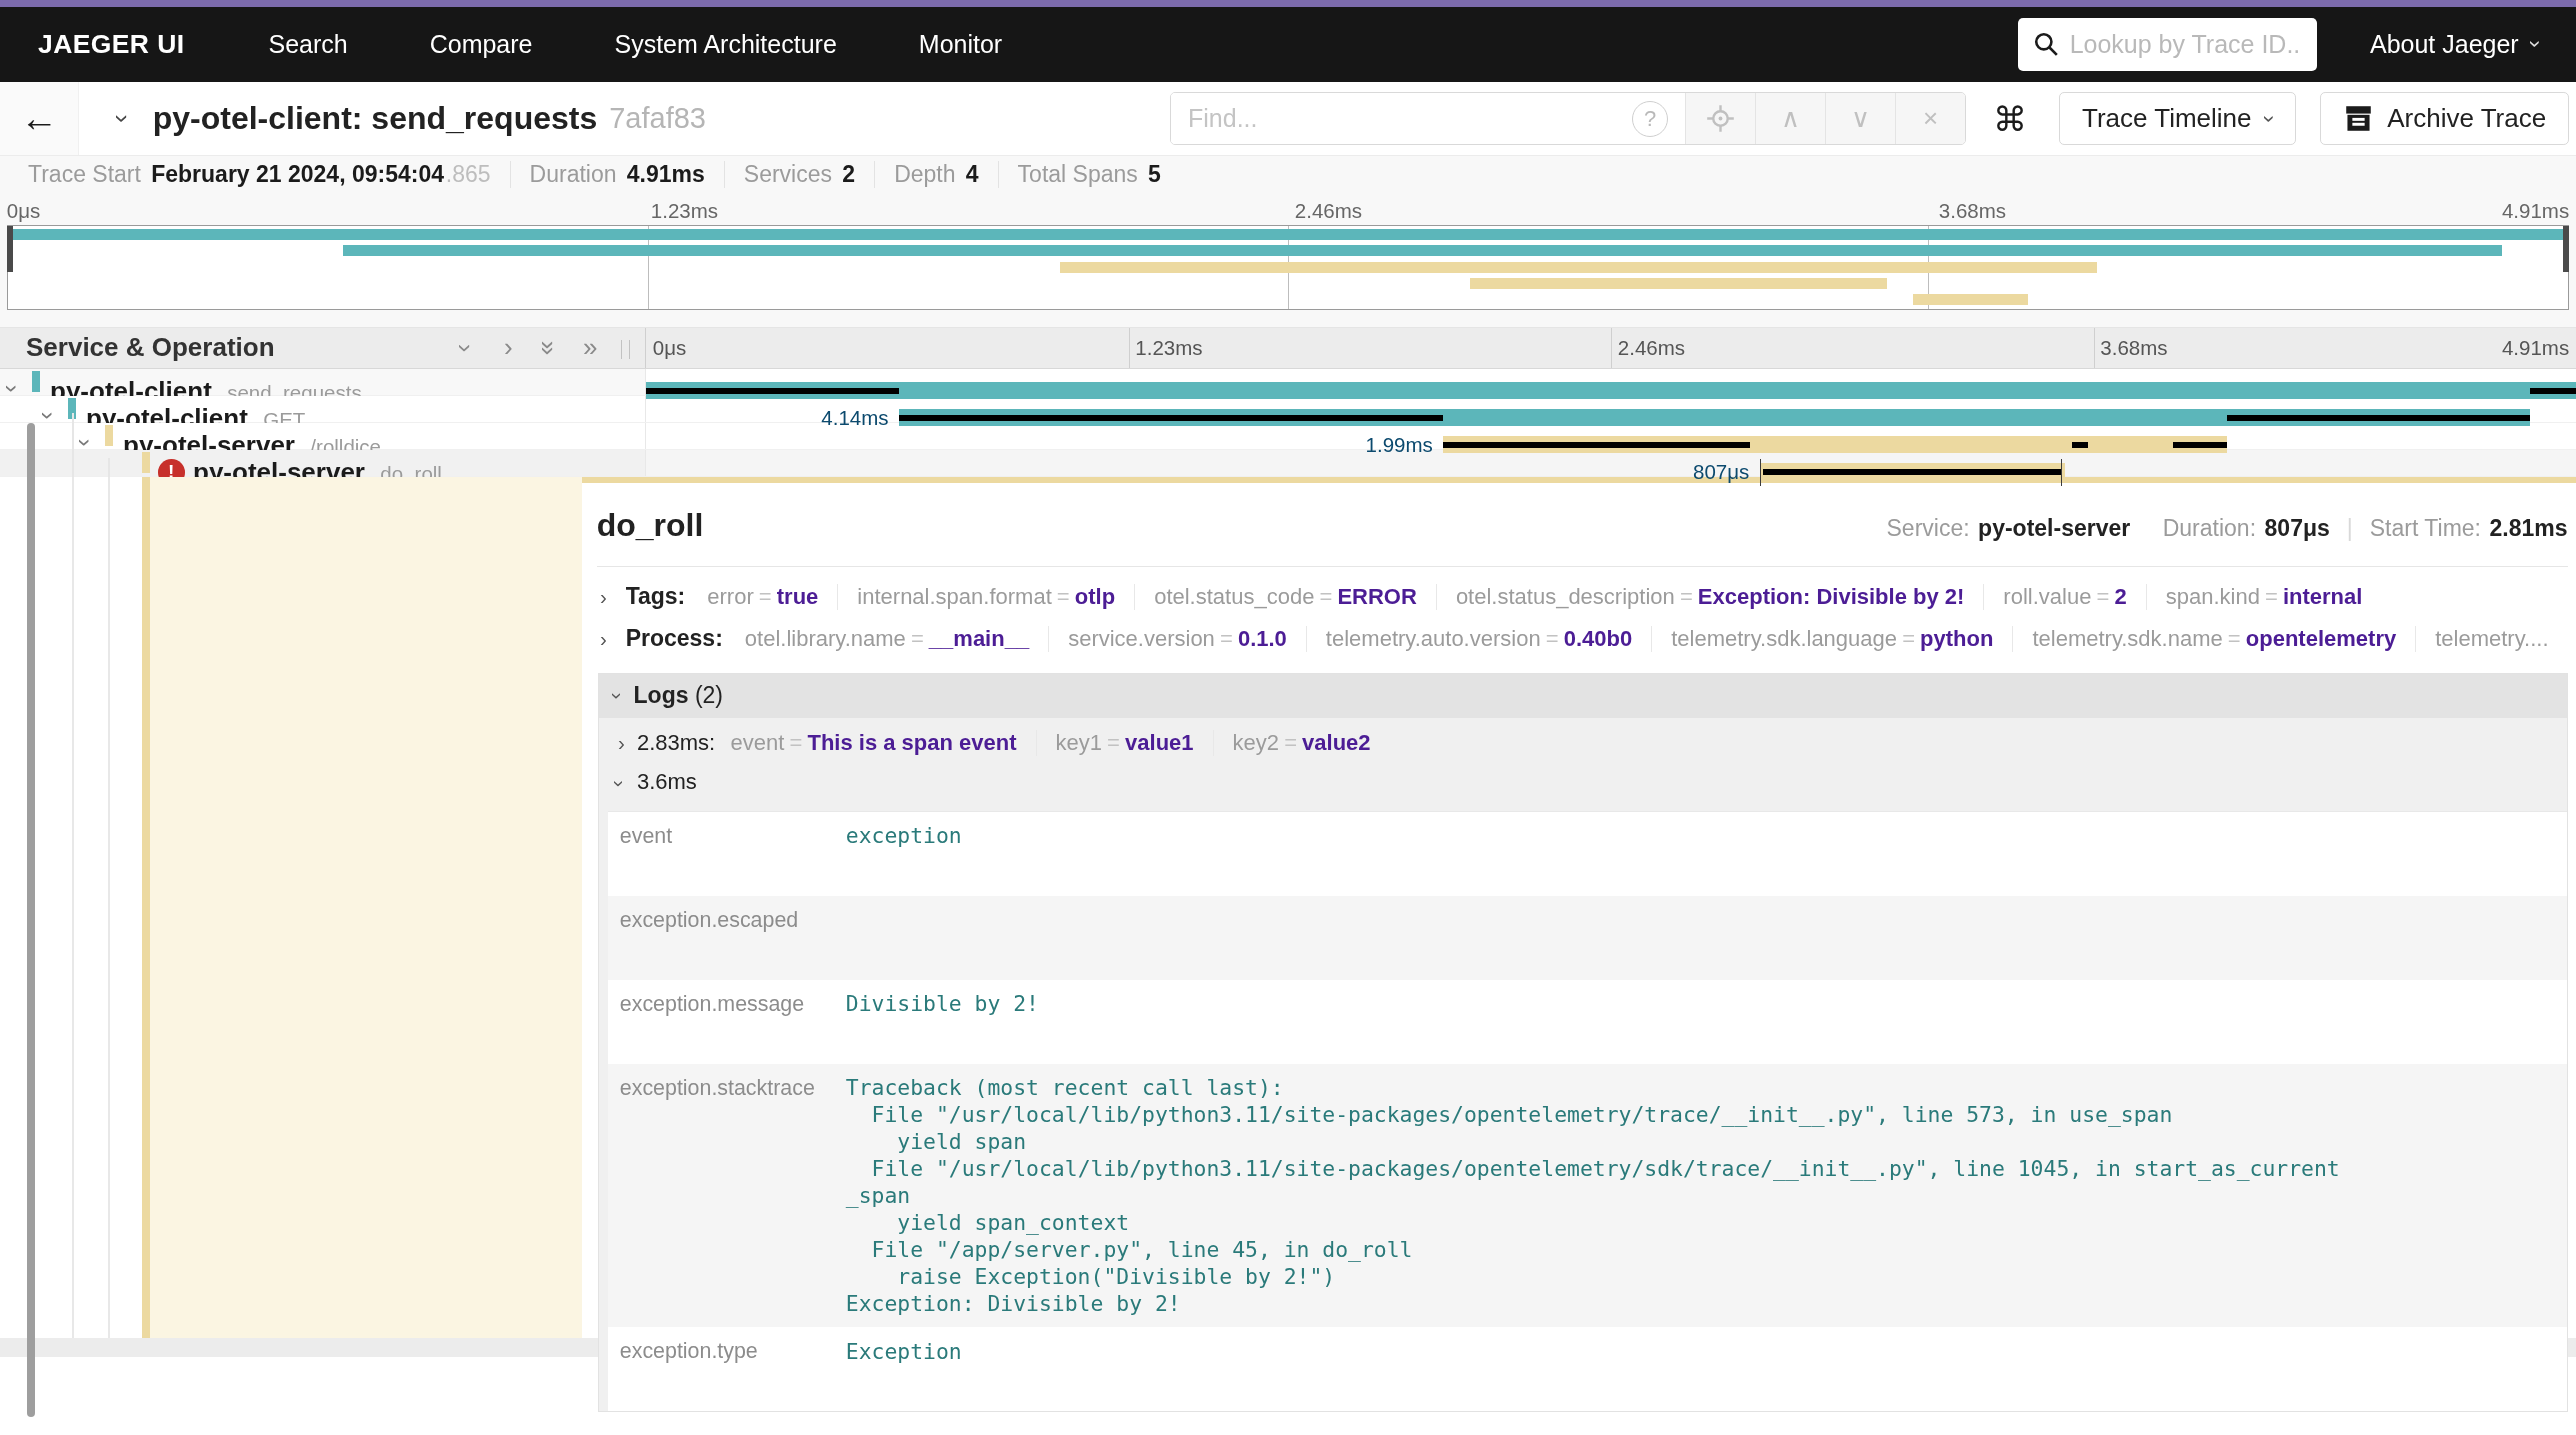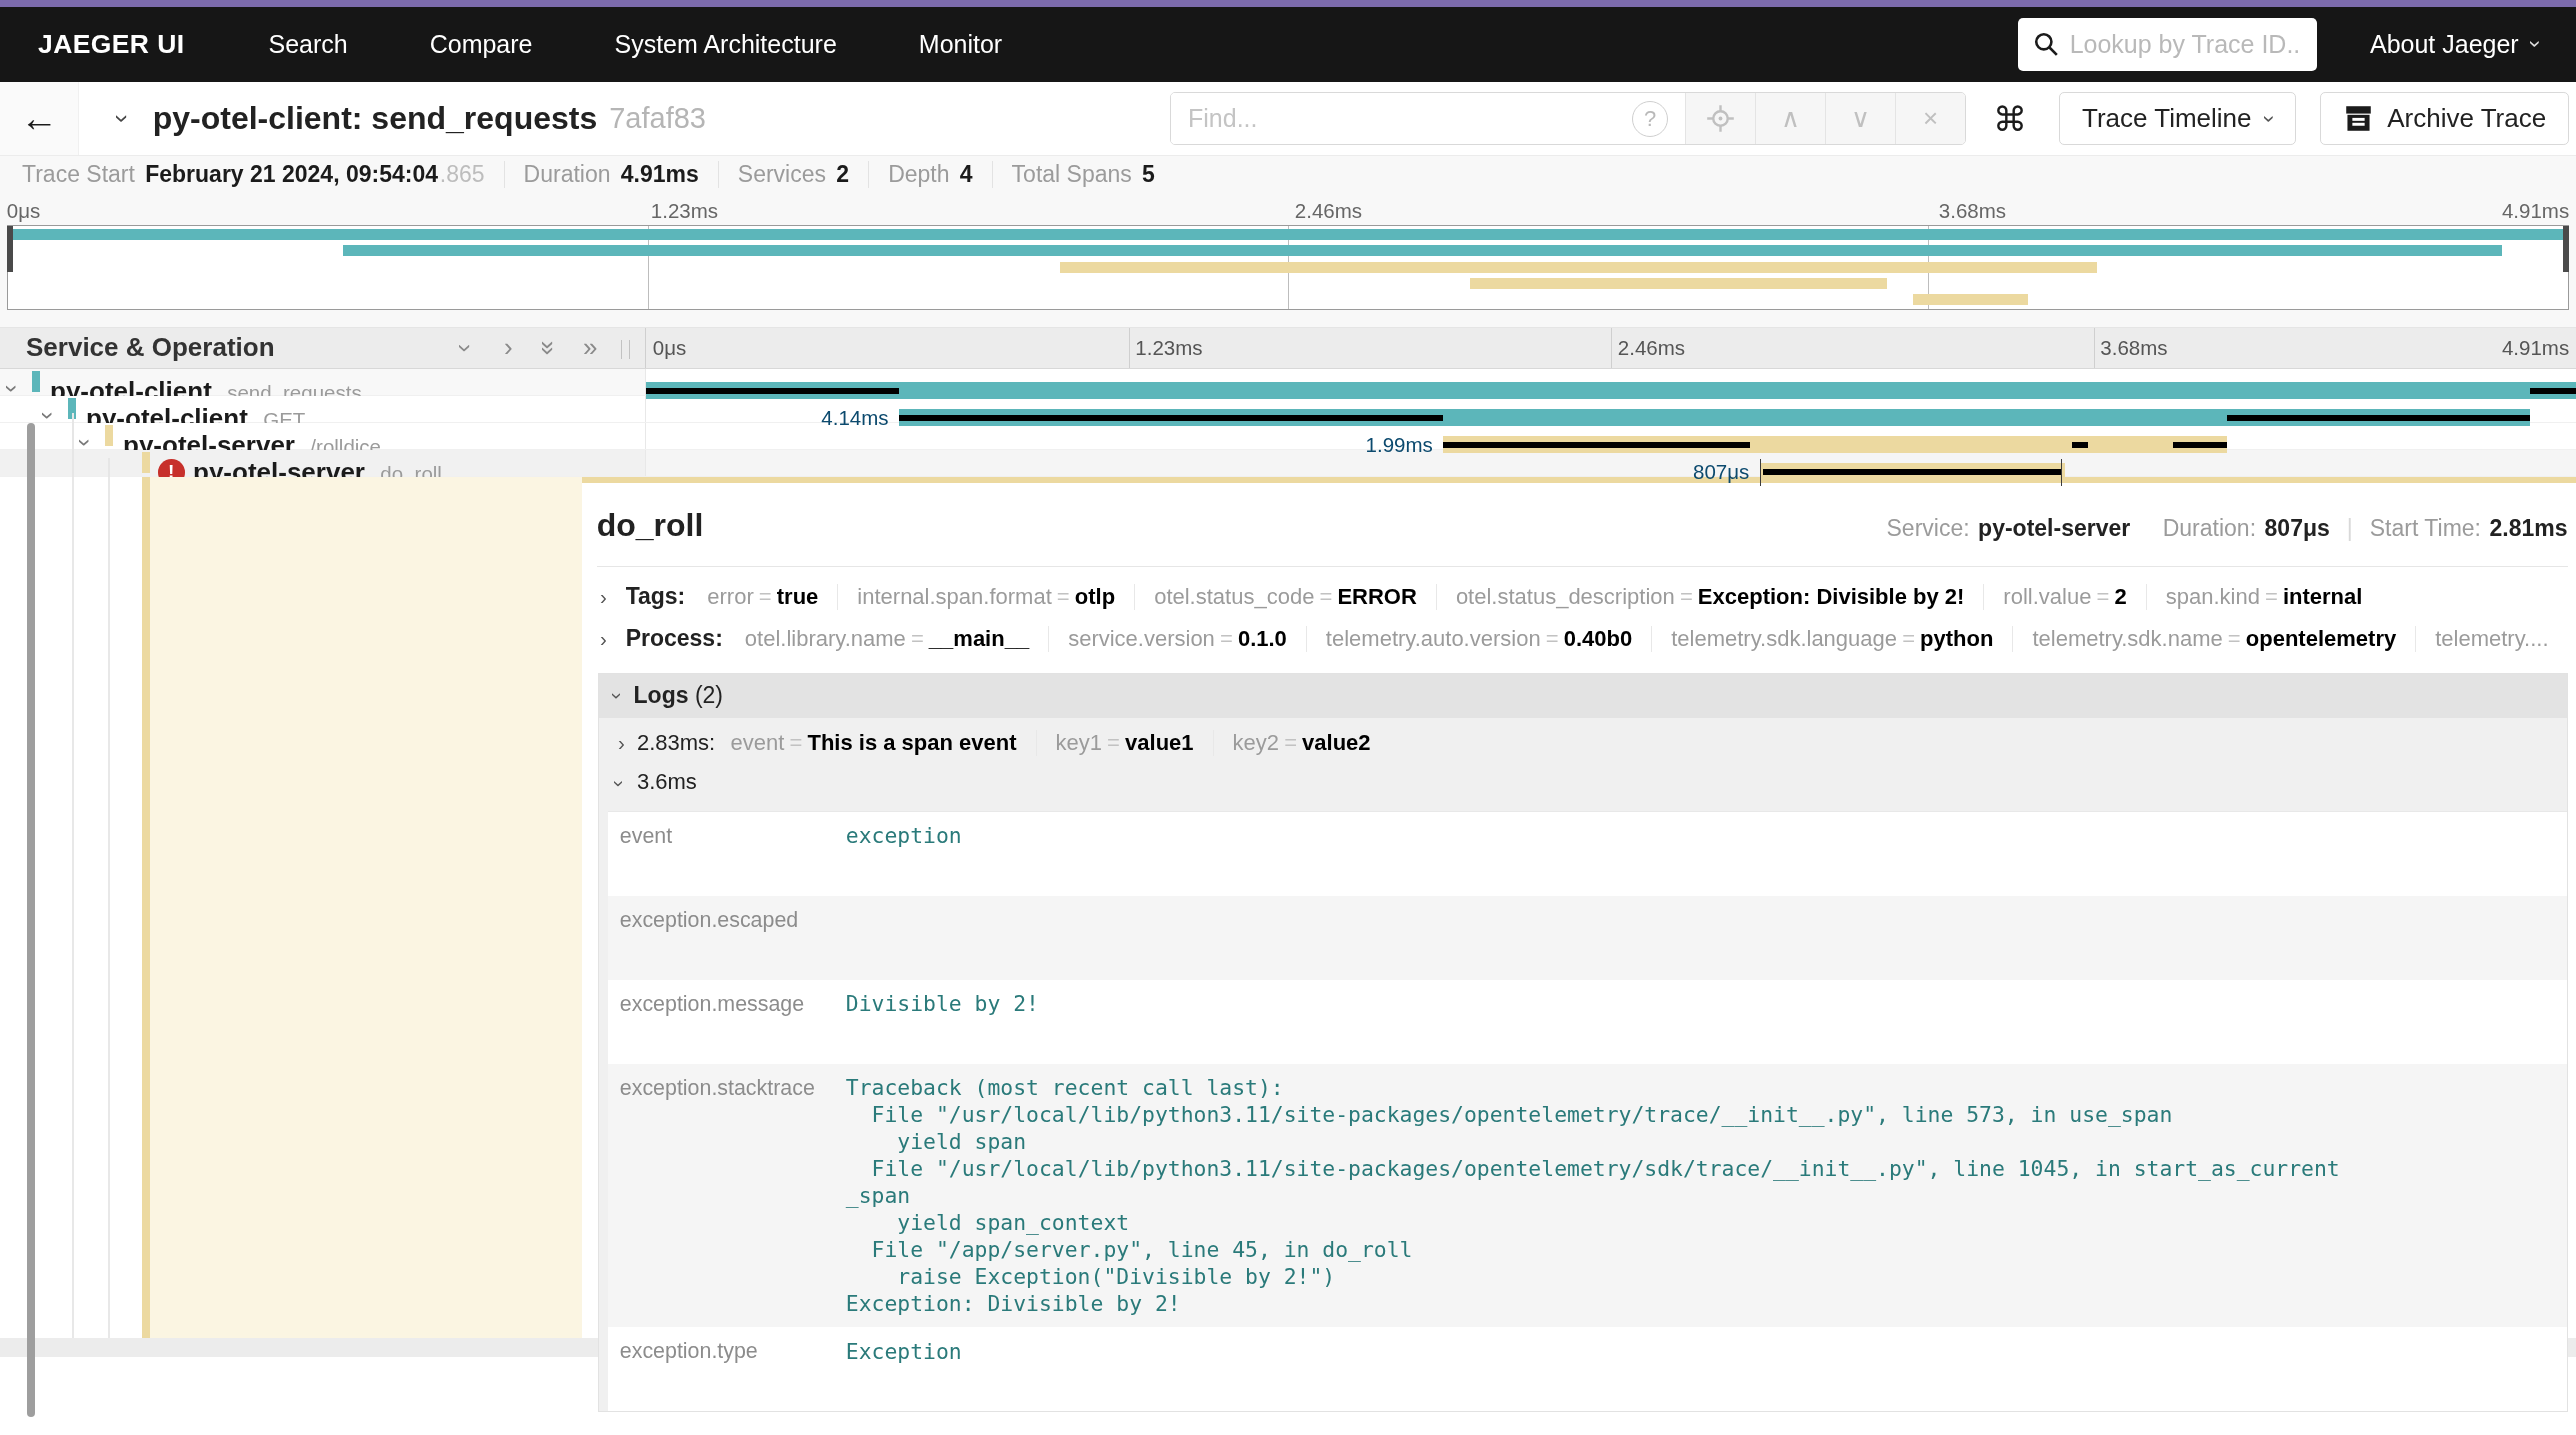--- a/index.html
+++ b/index.html
@@ -32,21 +32,21 @@
   .find-group { display:flex; border:0.9px solid #d9d9d9; border-radius:5.1px; overflow:hidden; background:#fff; }
   .find-input { width:444px; border:0; outline:0; padding:0 17px; font-size:25px; font-family:"Liberation Sans",sans-serif; }
   .find-input::placeholder { color:#c4c4c4; }
   .fg-btn { width:70px; display:flex; align-items:center; justify-content:center; border-left:0.9px solid #e4e4e4; color:#c0c0c0; font-size:26px; background:#fff; cursor:pointer; }
   .fg-btn.gray { background:#f6f6f6; }
   .q-circle { width:36px; height:36px; border:1.7px solid #cfcfcf; border-radius:50%; display:flex; align-items:center; justify-content:center; font-size:22px; color:#b9b9b9; }
   .cmd-btn { width:50px; margin-left:19px; display:flex; align-items:center; justify-content:center; font-size:34px; color:#1b1b1b; background:#fff; border:0.9px solid #fff; cursor:pointer; }
   .ctl-btn { margin-left:24px; border:0.9px solid #d9d9d9; border-radius:5.1px; background:#fff; display:flex; align-items:center; gap:13.7px; padding:0 22px; font-size:26px; color:#222; cursor:pointer; }
 
   
-  .meta-bar { height:38px; background:#f8f8f8; display:flex; align-items:center; font-size:23px; color:#9b9b9b; padding-left:22px; }
+  .meta-bar { height:38px; background:#f8f8f8; display:flex; align-items:center; font-size:23px; color:#9b9b9b; padding-left:28px; }
   .meta-item { display:flex; align-items:center; gap:10.3px; padding:0 19px; border-right:1.7px solid #e3e3e3; height:27px; }
   .meta-item:first-child { padding-left:0; }
   .meta-item:last-child { border-right:0; }
   .meta-val { color:#1b1b1b; font-weight:700; }
   .meta-sub { color:#bdbdbd; }
 
   
   .minimap { position:relative; height:133px; background:#f8f8f8; }
   .mm-ticks { position:relative; height:31px; font-size:20.5px; color:#666; }
   .mm-ticks .t { position:absolute; top:5.1px; }
@@ -99,21 +99,21 @@
 
   .kv-row { display:flex; align-items:baseline; margin-top:15.4px; font-size:22px; cursor:pointer; }
   .kv-chev { color:#555; font-size:20.5px; width:29px; text-align:left; padding-left:3.4px; }
   .kv-label { font-weight:700; font-size:23px; color:#222; margin-right:22px; }
   .kvlist { display:flex; flex-wrap:nowrap; overflow:hidden; white-space:nowrap; }
   .kv-item { padding:0 19px; border-right:1.7px solid #e8e8e8; }
   .kv-item:first-child { padding-left:0; }
   .kv-item:last-child { border-right:0; }
   .kv-k { color:#9b9b9b; }
   .kv-eq { color:#c2c2c2; padding:0 5.1px; }
-  .kv-v { color:#000000; font-weight:600; }
+  .kv-v { color:#4c1d95; font-weight:600; }
 
   .logs-box { margin-top:20.5px; margin-left:1.7px; background:#f0f0f0; border:0.9px solid #e2e2e2; }
   .logs-head { background:#e3e3e3; padding:8.5px 15.4px; font-size:23px; color:#222; cursor:pointer; }
   .logs-head b { font-weight:700; }
   .log-entry { padding:12px 15.4px 10.3px 15.4px; font-size:22px; display:flex; align-items:baseline; cursor:pointer; }
   .log-time { font-weight:400; color:#222; margin:0 15.4px 0 12px; }
   .log-table { background:#fff; margin:5.1px 0 0 8.5px; border-top:0.9px solid #e8e8e8; }
   .lt-row { display:flex; min-height:84px; }
   .lt-row.alt { background:#f5f5f5; }
   .lt-k { width:238px; padding:12px 8.5px 0 12px; font-size:21.4px; color:#8c8c8c; }

